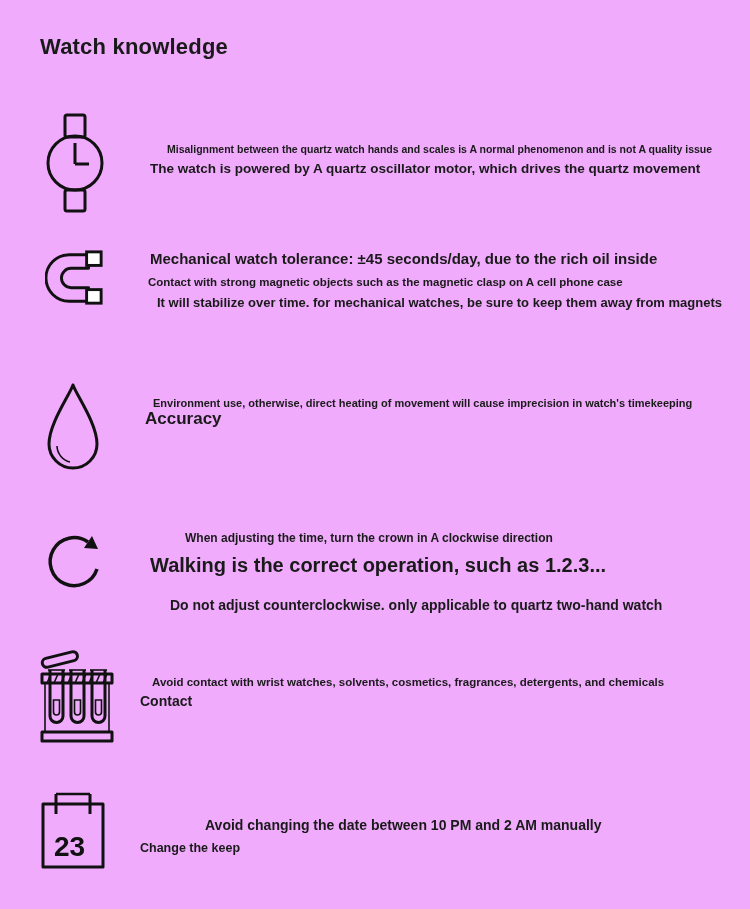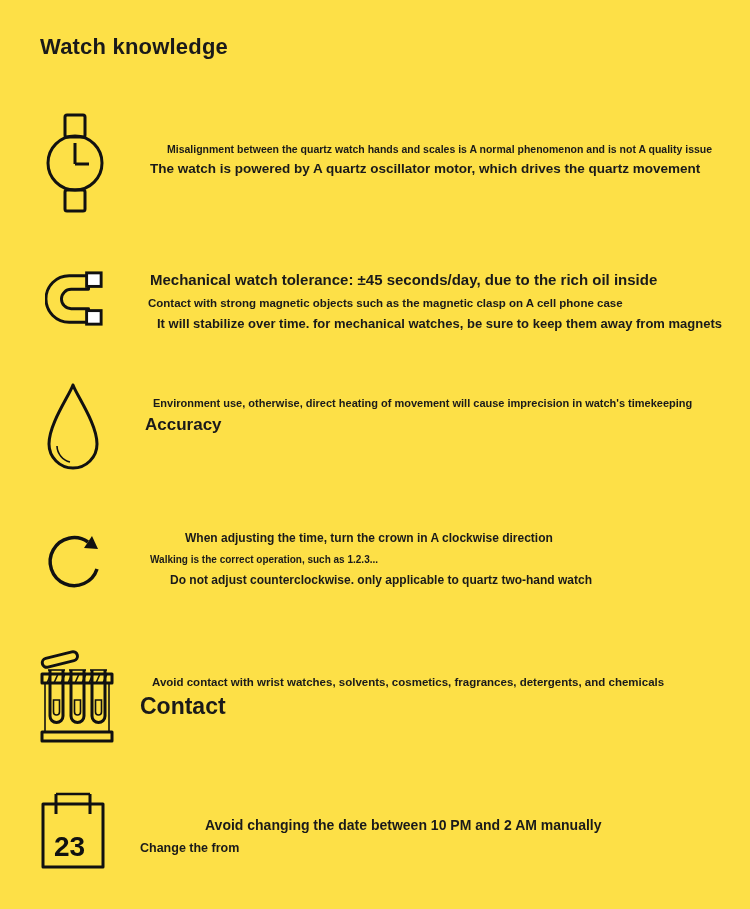--- a/index.html
+++ b/index.html
@@ -2,63 +2,63 @@
 <html><head>
 <meta charset="utf-8">
 <style>
   * { margin:0; padding:0; box-sizing:border-box; }
   html,body { background:#ffffff; }
   body {
     width:750px; height:909px;
     font-family:"Liberation Sans", sans-serif;
     color:#1a1a1a;
   }
-  .canvas { position:relative; width:750px; height:909px; background:#fde047; overflow:hidden; }
+  .canvas { position:relative; width:750px; height:909px; background:#f0abfc; overflow:hidden; }
 
   .page-title {
     position:absolute; left:40px; top:34px;
     font-size:22px; font-weight:bold; letter-spacing:.2px;
   }
 
   .section { position:absolute; left:0; width:750px; height:130px; }
   .icon-box { position:absolute; }
   .icon-box svg { display:block; }
   .text-col { position:absolute; left:150px; }
   .line { white-space:nowrap;font-weight:bold; }
 
   svg .stroke { fill:none; stroke:#111; stroke-width:3; stroke-linejoin:round; }
   svg .thin   { fill:none; stroke:#111; stroke-width:1.6; }
   .cal-num { font-family:"Liberation Sans", sans-serif; font-weight:bold; font-size:28px; fill:#111; }
 
   
   #s1 { top:113px; }  #s1 .icon-box { left:46px; top:0; }   #s1 .text-col { top:30px; }
-  #s2 { top:268px; }  #s2 .icon-box { left:45px; top:2px; } #s2 .text-col { top:3px; }
+  #s2 { top:247px; }  #s2 .icon-box { left:45px; top:2px; } #s2 .text-col { top:3px; }
   #s3 { top:378px; }  #s3 .icon-box { left:42px; top:2px; } #s3 .text-col { top:18px; left:140px; }
   #s4 { top:522px; }  #s4 .icon-box { left:46px; top:2px; } #s4 .text-col { top:9px; }
   #s5 { top:643px; }  #s5 .icon-box { left:40px; top:3px; } #s5 .text-col { top:33px; left:140px; }
   #s6 { top:788px; }  #s6 .icon-box { left:40px; top:2px; } #s6 .text-col { top:29px; left:140px; }
 
   
   .s1-l1 { font-size:10.5px; font-weight:bold; margin-left:17px; }
   .s1-l2 { font-size:13.5px; margin-top:6px; }
 
   .s2-l1 { font-size:15px; font-weight:bold; }
   .s2-l2 { font-size:13px; margin-top:7px; margin-left:7px; }
   .s2-l3 { font-size:11.5px; margin-top:9px; margin-left:-2px; }
 
   .s3-l1 { font-size:10.5px; font-weight:bold; }
   .s3-l2 { font-size:11px; margin-top:1px; margin-left:13px; }
-  .s3-l3 { font-size:17px; font-weight:bold; margin-top:6px; margin-left:5px; }
+  .s3-l3 { font-size:17px; font-weight:bold; margin-top:0; margin-left:5px; }
 
   .s4-l1 { font-size:12px; font-weight:bold; margin-left:35px; }
-  .s4-l2 { font-size:10px; font-weight:bold; margin-top:9px; }
-  .s4-l3 { font-size:12px; font-weight:bold; margin-top:8px;padding-left:20px; }
+  .s4-l2 { font-size:20px; font-weight:bold; margin-top:9px; }
+  .s4-l3 { font-size:14px; font-weight:bold; margin-top:20px;padding-left:20px; }
 
   .s5-l1 { font-size:11.5px; font-weight:bold; margin-left:12px; }
-  .s5-l2 { font-size:23px; font-weight:bold; margin-top:5px; }
+  .s5-l2 { font-size:14px; font-weight:bold; margin-top:5px; }
 
   .s6-l1 { font-size:14px; font-weight:bold; margin-left:65px; }
   .s6-l2 { font-size:12.5px; font-weight:bold; margin-top:8px; }
 </style>
 </head>
 <body>
 
 <div class="canvas">
 
   <h1 class="page-title">Watch knowledge</h1>
@@ -151,17 +151,17 @@
       <svg width="66" height="80" viewBox="0 0 66 80" aria-hidden="true">
         <rect class="stroke" x="3" y="14" width="60" height="63"></rect>
         <line x1="16" y1="4" x2="16" y2="24" stroke="#111" stroke-width="3"></line>
         <line x1="50" y1="4" x2="50" y2="24" stroke="#111" stroke-width="3"></line>
         <line x1="16" y1="4" x2="50" y2="4" stroke="#111" stroke-width="2.4"></line>
         <text class="cal-num" x="14" y="66">23</text>
       </svg>
     </div>
     <div class="text-col">
       <div class="line s6-l1">Avoid changing the date between 10 PM and 2 AM manually</div>
-      <div class="line s6-l2">Change the from</div>
+      <div class="line s6-l2">Change the keep</div>
     </div>
   </section>
 
 </div>
 
 </body></html>

